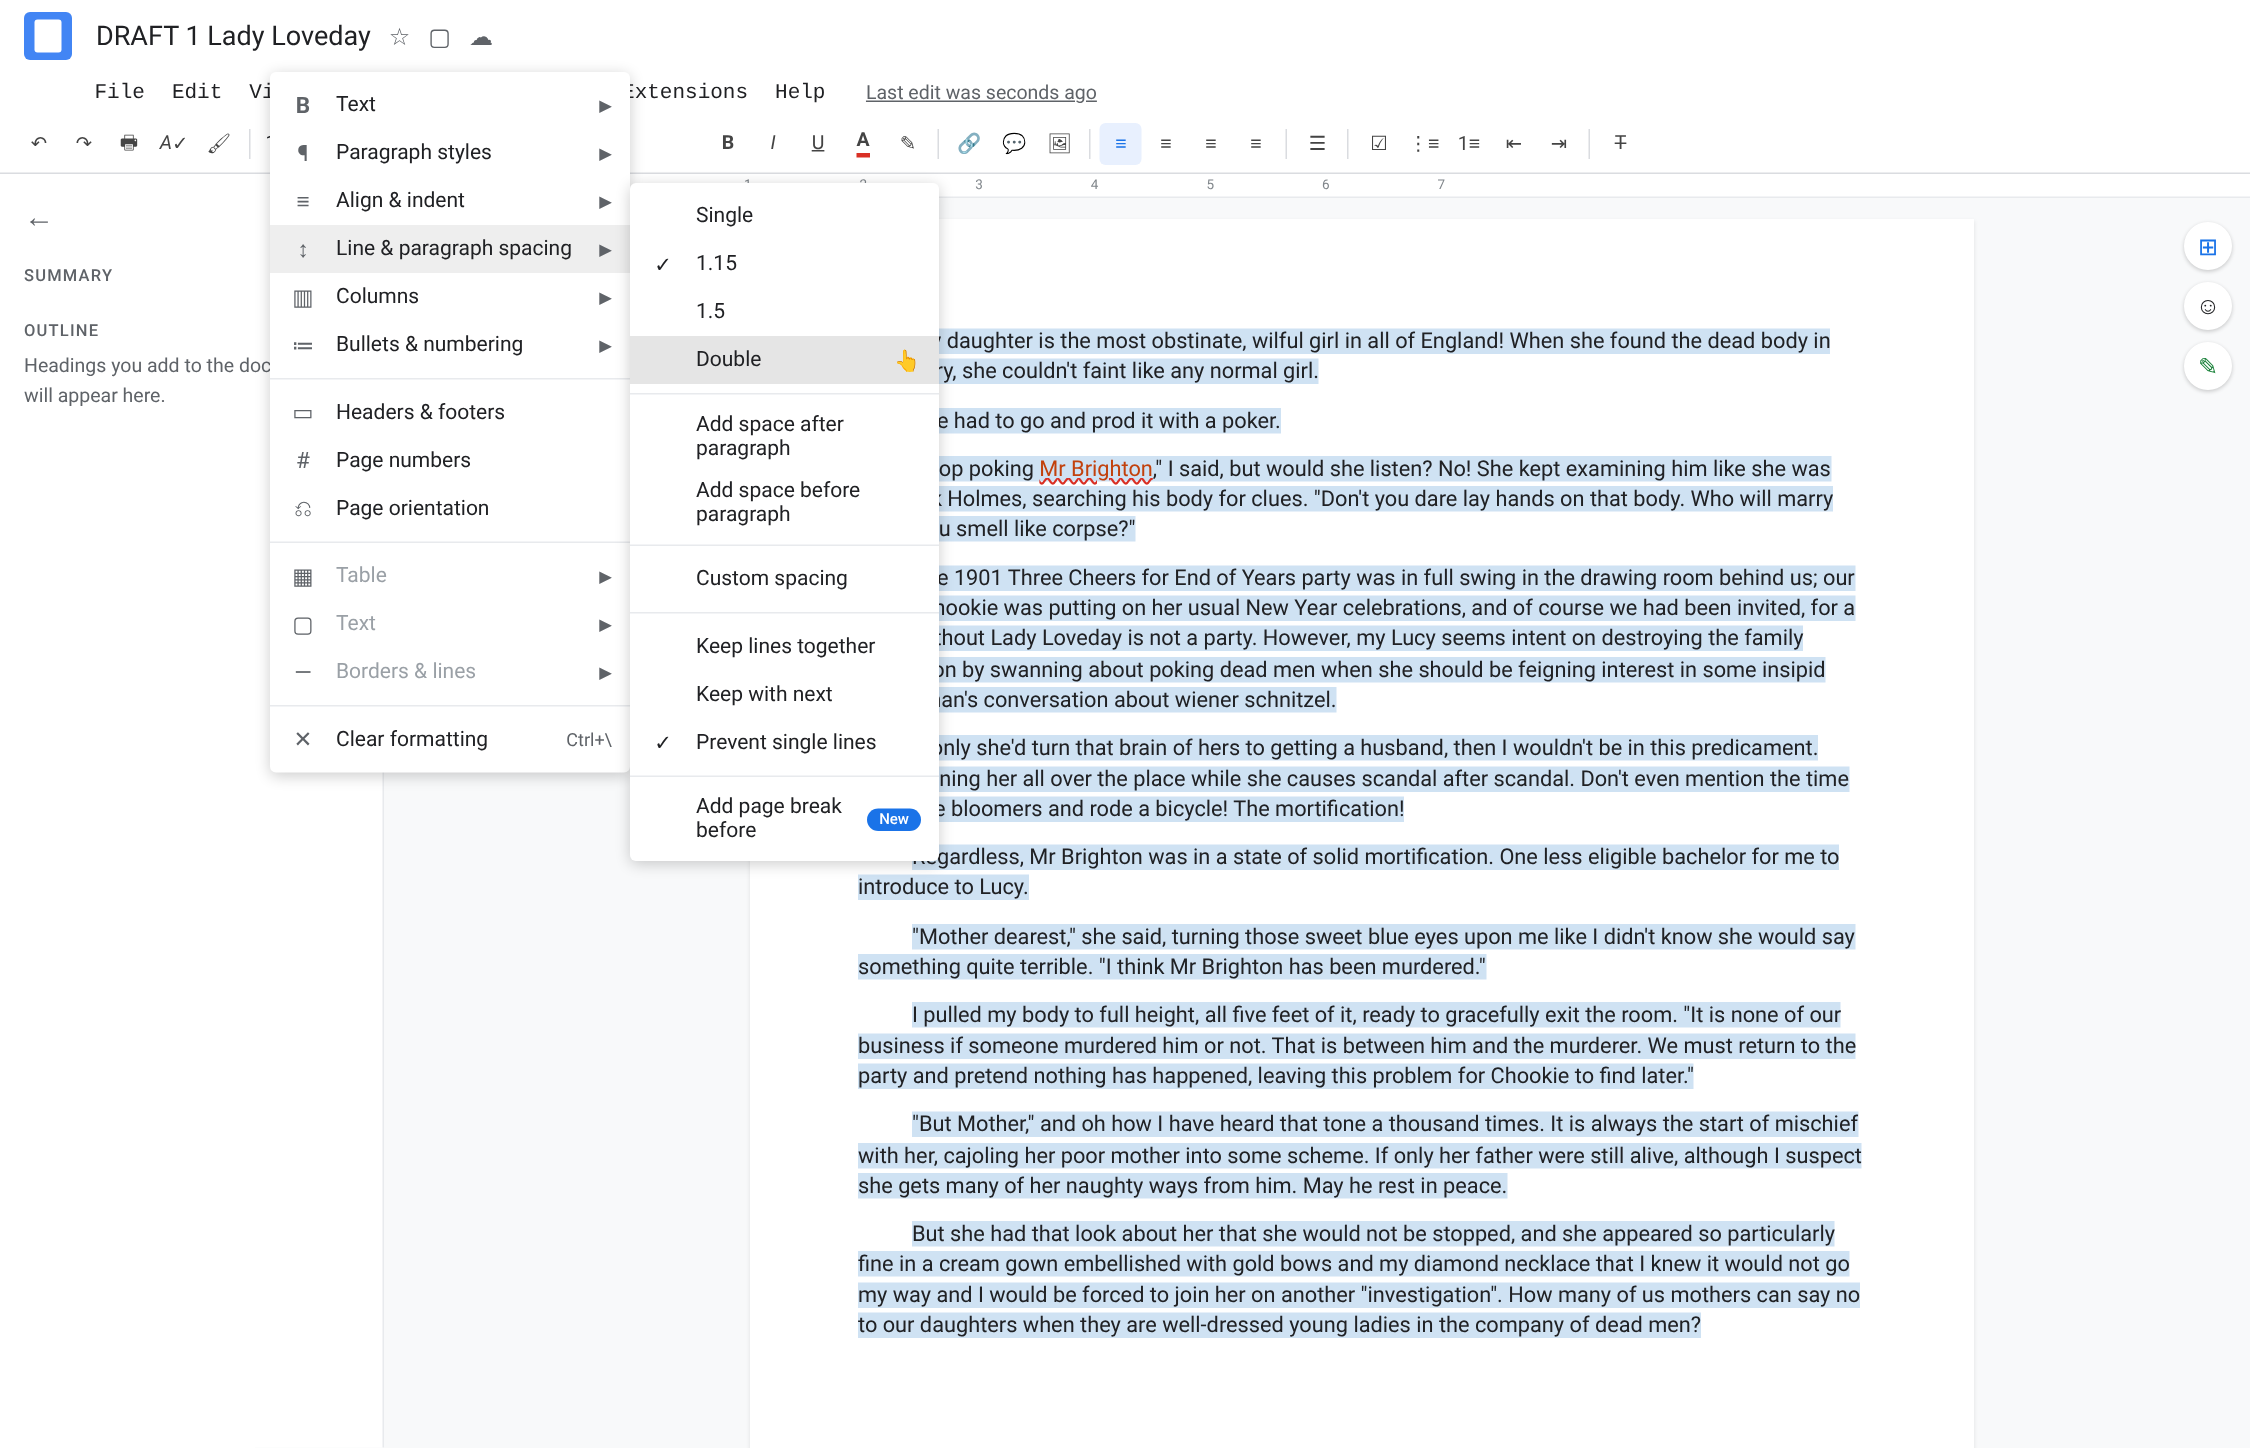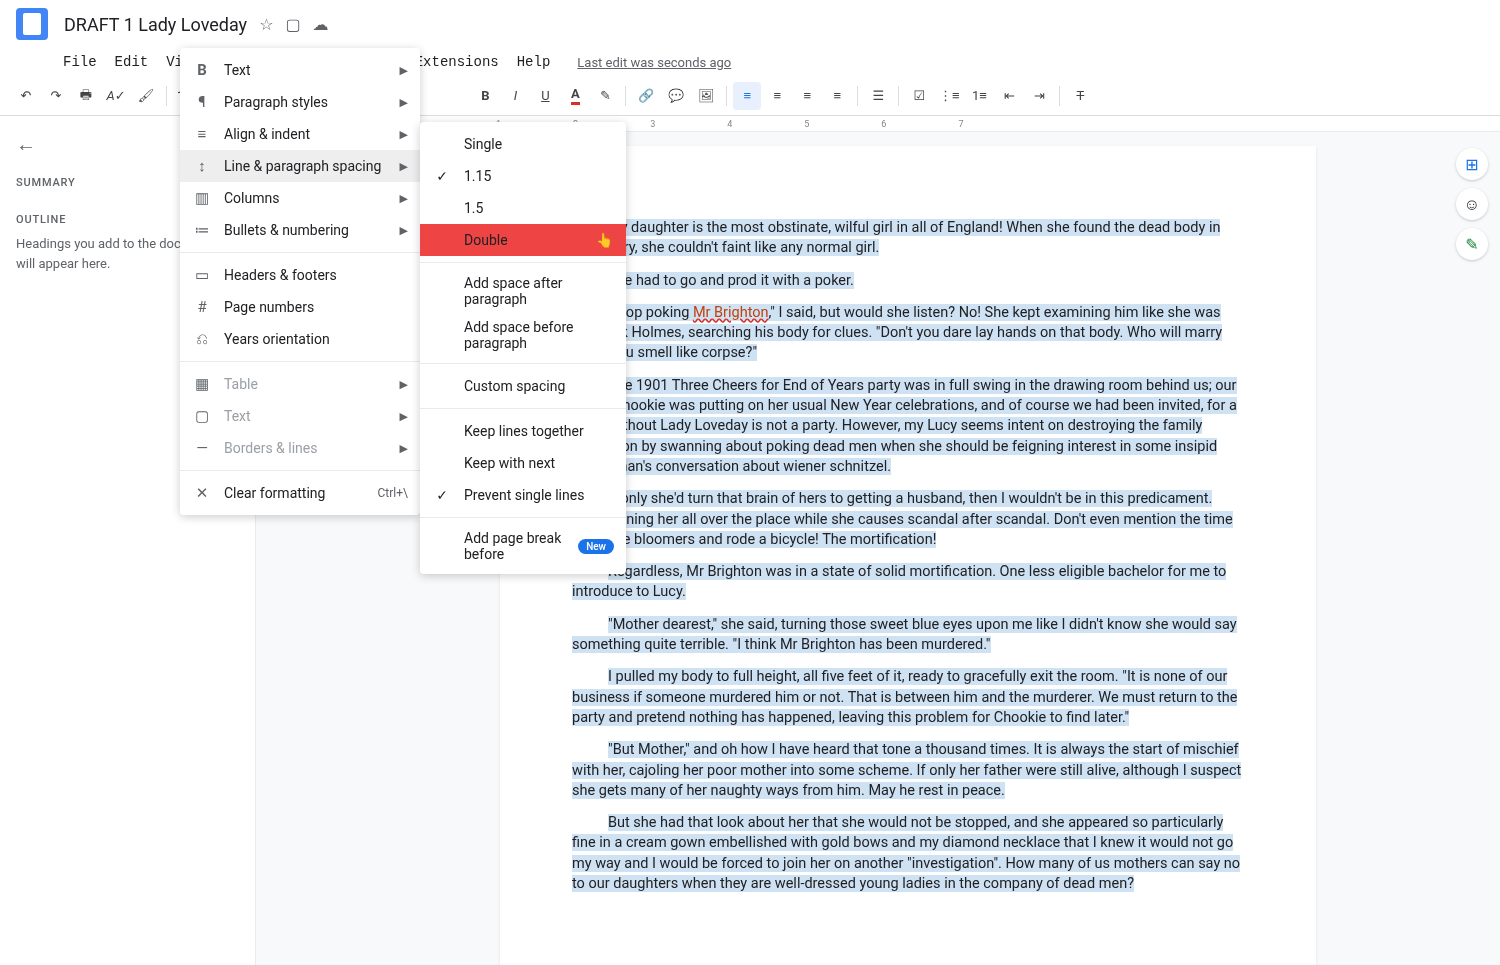--- a/index.html
+++ b/index.html
@@ -40,21 +40,21 @@
 .page p { margin-bottom: 12px; text-indent: 36px; }
 .page p .hl { background: #cfe2f3; }
 .red-underline { color: #c2410c; text-decoration: underline wavy #d93025; }
 
 
 .menu { position: absolute; background: #fff; border-radius: 4px; box-shadow: 0 2px 10px rgba(0,0,0,0.2); padding: 6px 0; font-size: 14px; color: #202124; z-index: 100; }
 .format-menu { left: 180px; top: 48px; width: 240px; }
 .spacing-menu { left: 420px; top: 122px; width: 206px; }
 .menu-item { display: flex; align-items: center; padding: 6px 12px; cursor: pointer; gap: 12px; min-height: 32px; }
 .menu-item.highlighted { background: #eee; }
-.menu-item.hovered { background: #ef4444; }
+.menu-item.hovered { background: #e5e5e5; }
 .menu-icon { width: 20px; height: 20px; display: flex; align-items: center; justify-content: center; color: #5f6368; font-size: 15px; }
 .menu-label { flex: 1; }
 .menu-arrow { color: #5f6368; font-size: 11px; }
 .menu-sep { height: 1px; background: #e8eaed; margin: 6px 0; }
 .menu-shortcut { font-size: 12px; color: #5f6368; }
 .disabled { color: #9aa0a6; }
 .check { width: 20px; text-align: center; color: #202124; }
 .new-badge { background: #1a73e8; color: #fff; font-size: 10px; font-weight: 500; padding: 2px 8px; border-radius: 10px; }
 
 
@@ -204,21 +204,21 @@
     <div class="menu-item">
       <span class="menu-icon">▭</span>
       <span class="menu-label">Headers &amp; footers</span>
     </div>
     <div class="menu-item">
       <span class="menu-icon">#</span>
       <span class="menu-label">Page numbers</span>
     </div>
     <div class="menu-item">
       <span class="menu-icon">⎌</span>
-      <span class="menu-label">Years orientation</span>
+      <span class="menu-label">Page orientation</span>
     </div>
     <div class="menu-sep"></div>
     <div class="menu-item disabled">
       <span class="menu-icon">▦</span>
       <span class="menu-label">Table</span>
       <span class="menu-arrow">▶</span>
     </div>
     <div class="menu-item disabled">
       <span class="menu-icon">▢</span>
       <span class="menu-label">Text</span>

